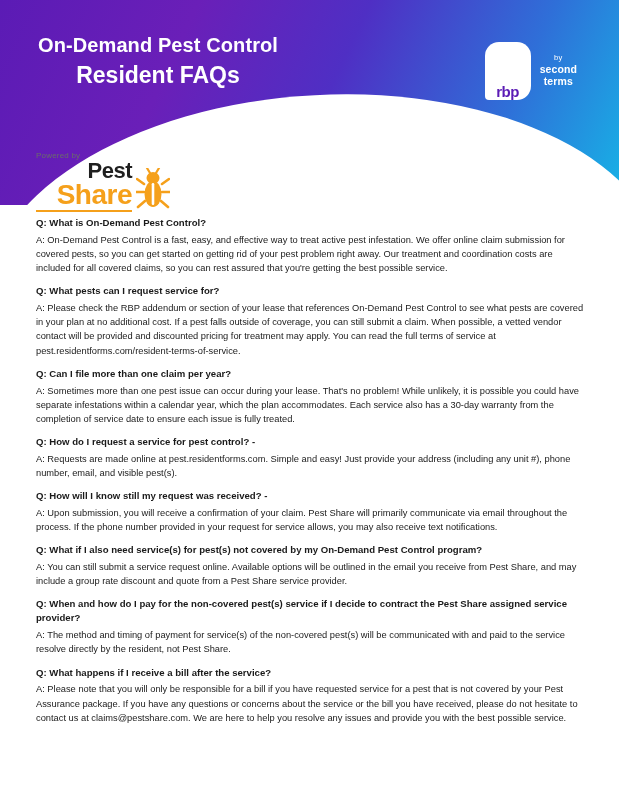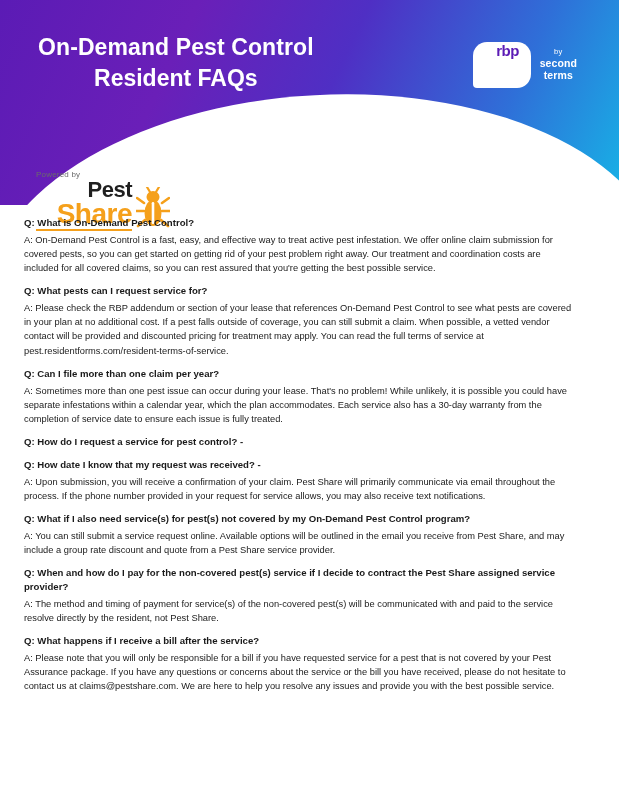--- a/index.html
+++ b/index.html
@@ -50,21 +50,21 @@
     transform: rotate(-4deg);
   }
   .header-title {
     position: absolute;
     left: 38px;
     top: 33px;
     color: #ffffff;
     line-height: 1.28;
   }
   .header-title .line1 {
-    font-size: 23px;
+    font-size: 20px;
     font-weight: bold;
     letter-spacing: 0.1px;
     display: block;
   }
   .header-title .line2 {
     font-size: 23px;
     font-weight: bold;
     display: block;
     margin-top: 2px;
     text-align: center;
@@ -74,27 +74,26 @@
   .rbp-lockup {
     position: absolute;
     right: 42px;
     top: 42px;
     display: flex;
     align-items: center;
     gap: 9px;
   }
   .rbp-badge {
     width: 46px;
-    height: 46px;
+    height: 58px;
     background: #ffffff;
     border-radius: 14px 14px 14px 4px;
     display: flex;
-    align-items: flex-start;
+    align-items: flex-end;
     justify-content: center;
-    padding-left: 12px;
   }
   .rbp-badge span {
     color: #5b1bb5;
     font-size: 15px;
     font-weight: bold;
     letter-spacing: -0.4px;
   }
   .sn-text {
     color: #ffffff;
     font-size: 10.5px;
@@ -107,21 +106,21 @@
     font-size: 7.5px;
     font-weight: normal;
     display: block;
     letter-spacing: 0.3px;
   }
 
   
   .pestshare {
     position: absolute;
     left: 36px;
-    top: 170px;
+    top: 151px;
     width: 200px;
   }
   .pestshare .powered {
     font-size: 8px;
     color: #6b6b6b;
     letter-spacing: 0.2px;
     margin-bottom: 1px;
   }
   .ps-row {
     display: flex;
@@ -155,21 +154,21 @@
   .ps-mark {
     position: relative;
     width: 34px;
     height: 44px;
     flex: 0 0 auto;
   }
 
   
   .content {
     position: absolute;
-    left: 24px;
+    left: 36px;
     top: 216px;
     width: 548px;
   }
   .faq {
     margin-bottom: 9px;
   }
   .faq .q {
     font-size: 9.6px;
     font-weight: bold;
     color: #1a1a1a;
@@ -242,24 +241,25 @@
       <p class="a">A: Please check the RBP addendum or section of your lease that references On-Demand Pest Control to see what pests are covered in your plan at no additional cost. If a pest falls outside of coverage, you can still submit a claim. When possible, a vetted vendor contact will be provided and discounted pricing for treatment may apply. You can read the full terms of service at pest.residentforms.com/resident-terms-of-service.</p>
     </div>
 
     <div class="faq">
       <p class="q">Q: Can I file more than one claim per year?</p>
       <p class="a">A: Sometimes more than one pest issue can occur during your lease. That's no problem! While unlikely, it is possible you could have separate infestations within a calendar year, which the plan accommodates. Each service also has a 30-day warranty from the completion of service date to ensure each issue is fully treated.</p>
     </div>
 
     <div class="faq">
       <p class="q">Q: How do I request a service for pest control? -</p>
-    </div>
-
-    <div class="faq">
-      <p class="q">Q: How date I know that my request was received? -</p>
+      <p class="a">A: Requests are made online at pest.residentforms.com. Simple and easy! Just provide your address (including any unit #), phone number, email, and visible pest(s).</p>
+    </div>
+
+    <div class="faq">
+      <p class="q">Q: How will I know still my request was received? -</p>
       <p class="a">A: Upon submission, you will receive a confirmation of your claim. Pest Share will primarily communicate via email throughout the process. If the phone number provided in your request for service allows, you may also receive text notifications.</p>
     </div>
 
     <div class="faq">
       <p class="q">Q: What if I also need service(s) for pest(s) not covered by my On-Demand Pest Control program?</p>
       <p class="a">A: You can still submit a service request online. Available options will be outlined in the email you receive from Pest Share, and may include a group rate discount and quote from a Pest Share service provider.</p>
     </div>
 
     <div class="faq">
       <p class="q">Q: When and how do I pay for the non-covered pest(s) service if I decide to contract the Pest Share assigned service provider?</p>

